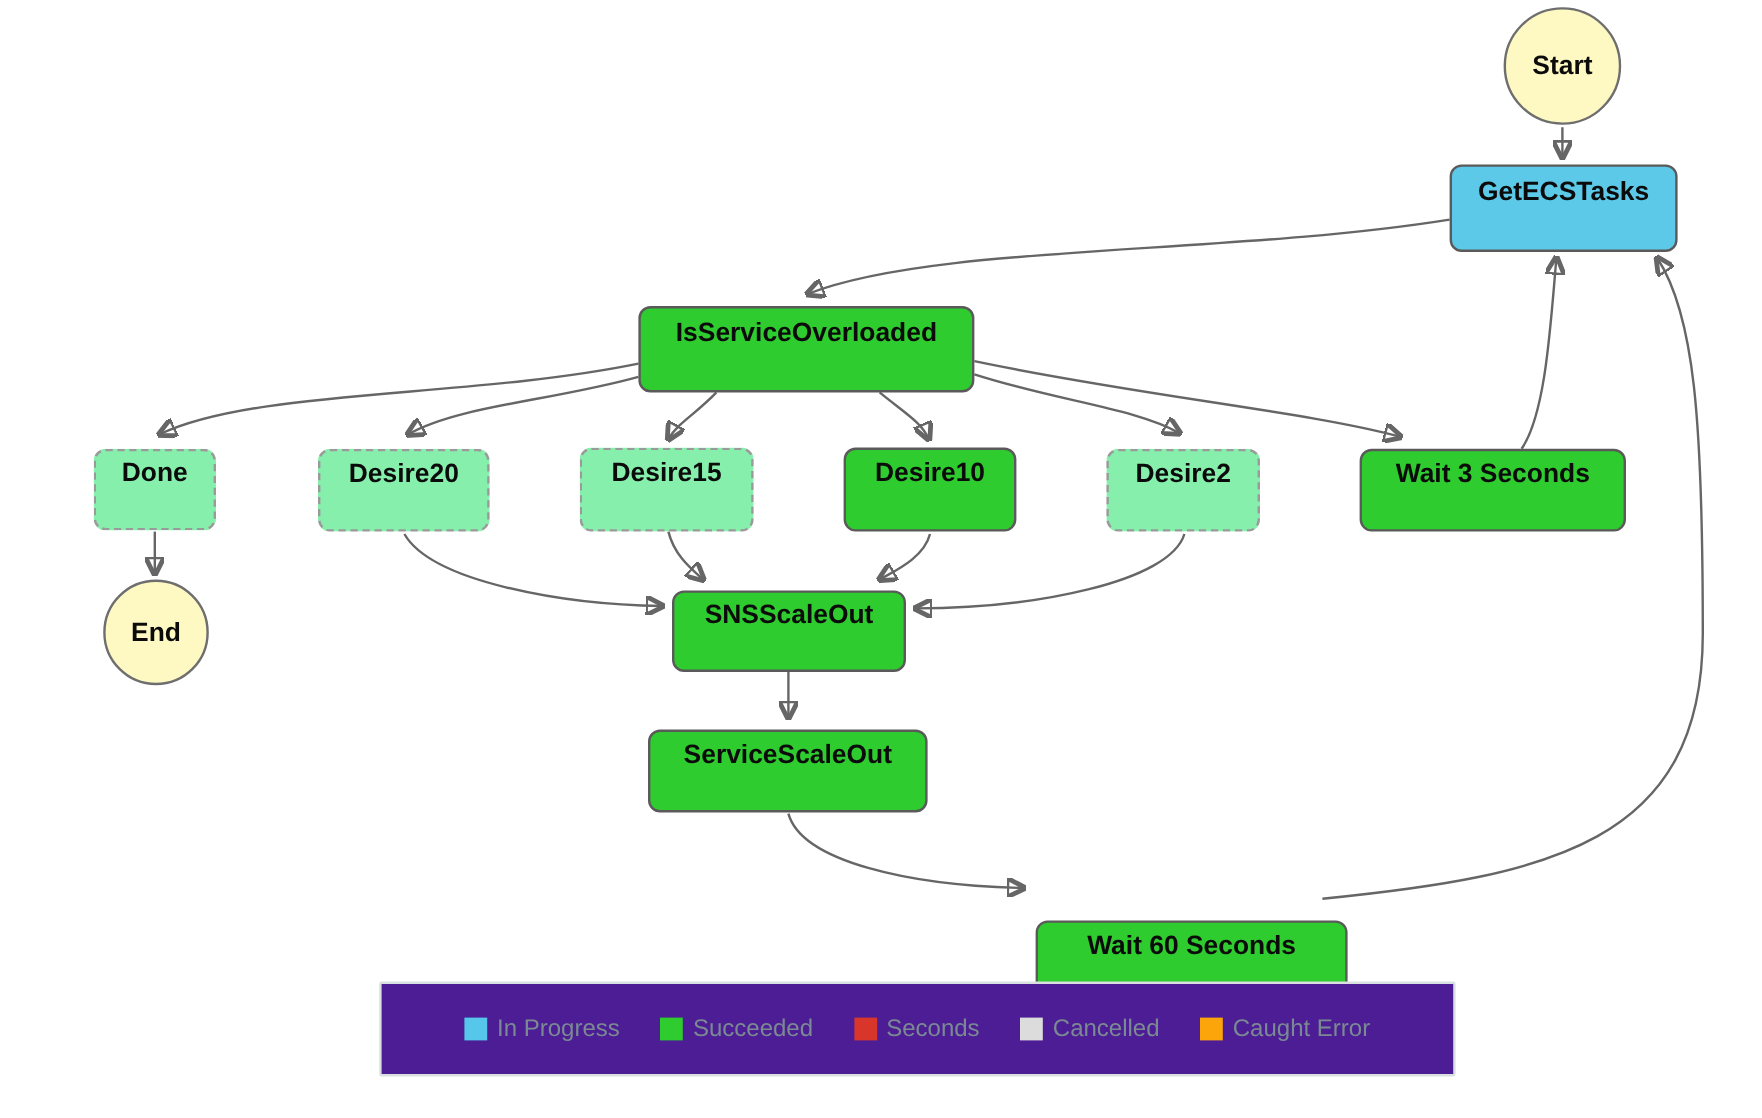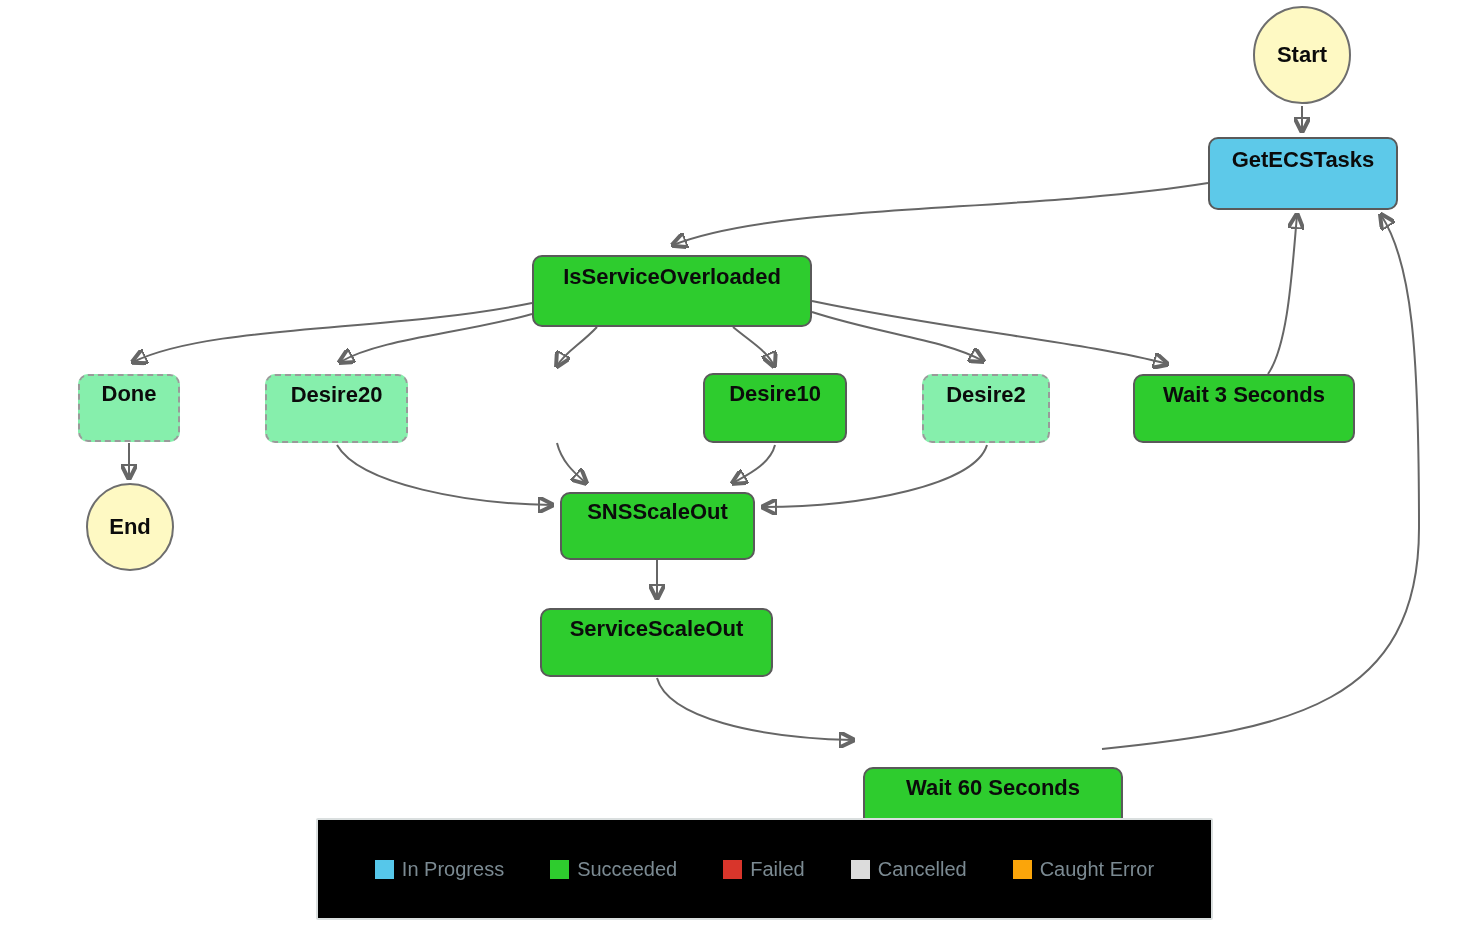--- a/index.html
+++ b/index.html
@@ -12,23 +12,23 @@
 
   .node { position:absolute; display:flex; align-items:center; justify-content:center;
           font-size:22px; font-weight:600; color:#0b0b0b; }
   .node-box { border-radius:10px; padding-bottom:28px; }
   .box-inprogress { background:#5DC9E9; border:2px solid #5a5a5a; }
   .box-succeeded  { background:#2ECC2E; border:2px solid #5a5a5a; }
   .box-dashed     { background:#86efac; border:2px dashed #9a9a9a; }
   .node-circle { border-radius:50%; background:#fef9c3; border:2px solid #6e6e6e;
                  padding-bottom:0; }
 
-  .legend { position:absolute; left:316px; top:818px; width:897px; height:102px;
-            background:#000000; border:2px solid #DADFDF; border-radius:2px;
-            display:flex; align-items:center; justify-content:center; gap:46px; }
+  .legend { position:absolute; left:316px; top:818px; width:897px; height:79px;
+            background:#4c1d95; border:2px solid #DADFDF; border-radius:2px;
+            display:flex; align-items:center; justify-content:center; gap:34px; }
   .legend-item { display:flex; align-items:center; gap:8px;
                  font-size:20px; color:#7b8a92; font-weight:400; }
   .swatch { width:19px; height:19px; display:inline-block; }
   .sw-inprogress { background:#56C7EA; }
   .sw-succeeded  { background:#2ECC2E; }
   .sw-failed     { background:#D8352B; }
   .sw-cancelled  { background:#DCDCDC; }
   .sw-caught     { background:#FBA50A; }
 </style>
 </head>
@@ -74,20 +74,23 @@
   </div>
 
   <div class="node node-box box-dashed" style="left:78px; top:374px; width:102px; height:68px;">
     <span>Done</span>
   </div>
 
   <div class="node node-box box-dashed" style="left:265px; top:374px; width:143px; height:69px;">
     <span>Desire20</span>
   </div>
 
+  <div class="node node-box box-dashed" style="left:483px; top:373px; width:145px; height:70px;">
+    <span>Desire15</span>
+  </div>
 
   <div class="node node-box box-succeeded" style="left:703px; top:373px; width:144px; height:70px;">
     <span>Desire10</span>
   </div>
 
   <div class="node node-box box-dashed" style="left:922px; top:374px; width:128px; height:69px;">
     <span>Desire2</span>
   </div>
 
   <div class="node node-box box-succeeded" style="left:1133px; top:374px; width:222px; height:69px;">
@@ -114,21 +117,21 @@
     <div class="legend-item">
       <span class="swatch sw-inprogress"></span>
       <span>In Progress</span>
     </div>
     <div class="legend-item">
       <span class="swatch sw-succeeded"></span>
       <span>Succeeded</span>
     </div>
     <div class="legend-item">
       <span class="swatch sw-failed"></span>
-      <span>Failed</span>
+      <span>Seconds</span>
     </div>
     <div class="legend-item">
       <span class="swatch sw-cancelled"></span>
       <span>Cancelled</span>
     </div>
     <div class="legend-item">
       <span class="swatch sw-caught"></span>
       <span>Caught Error</span>
     </div>
   </div>

